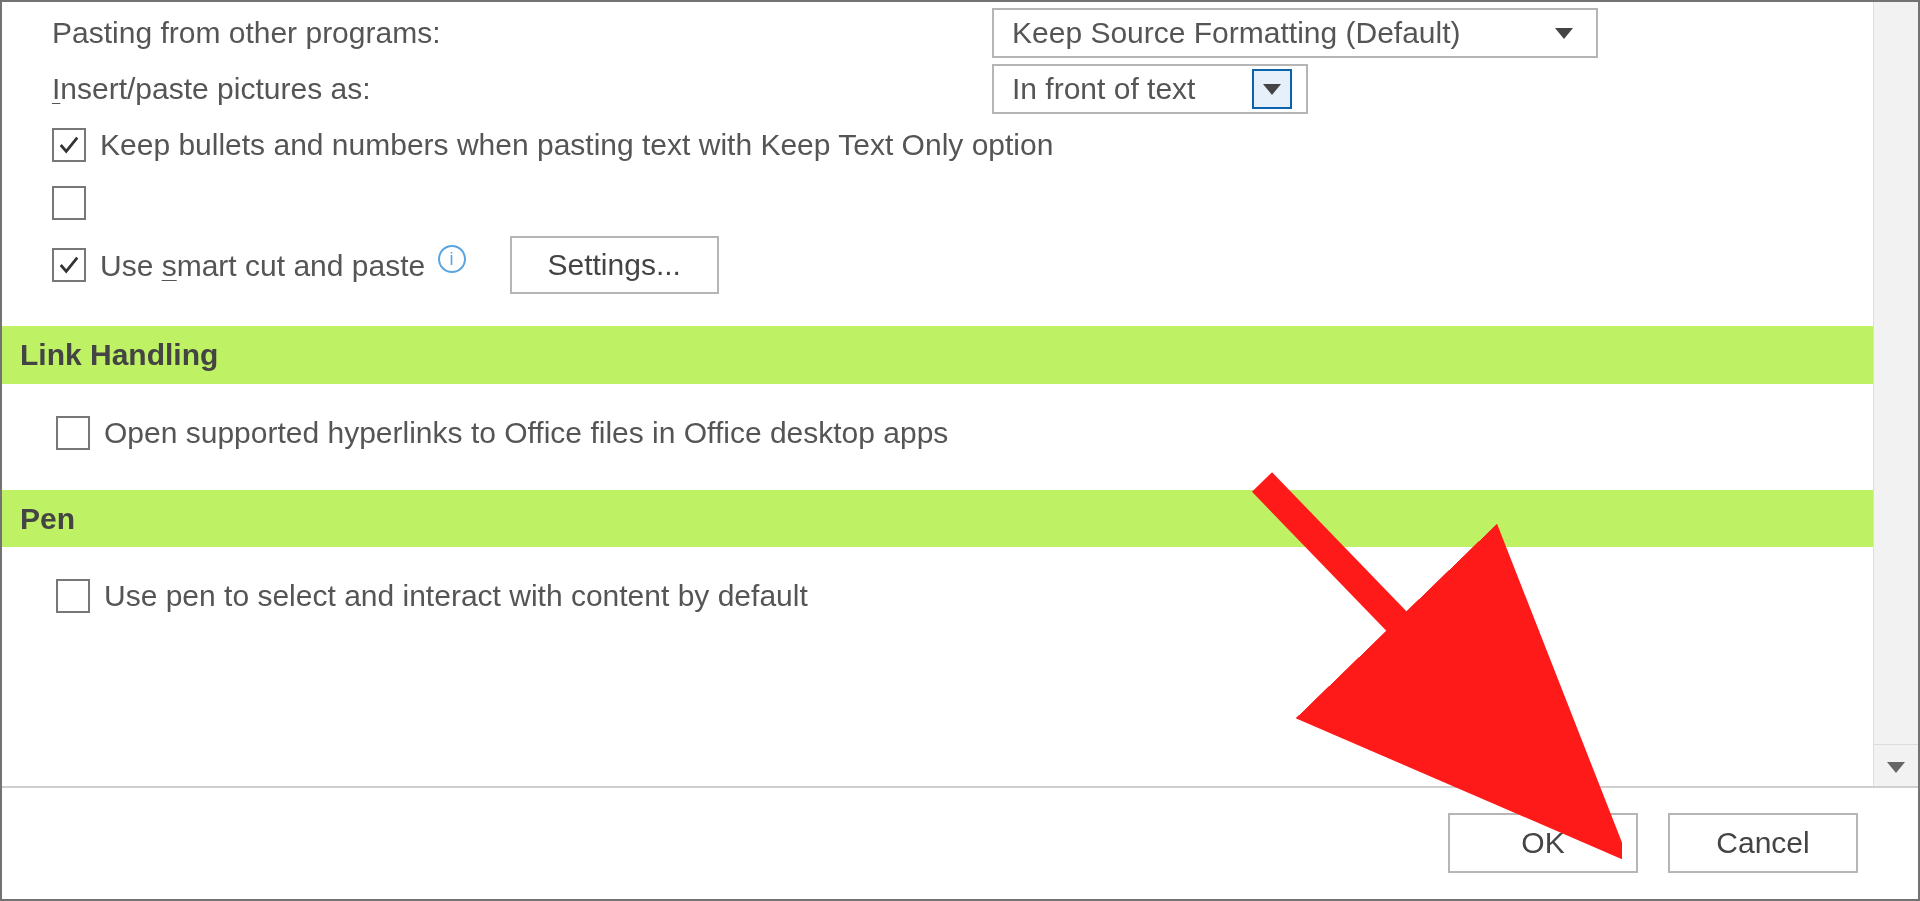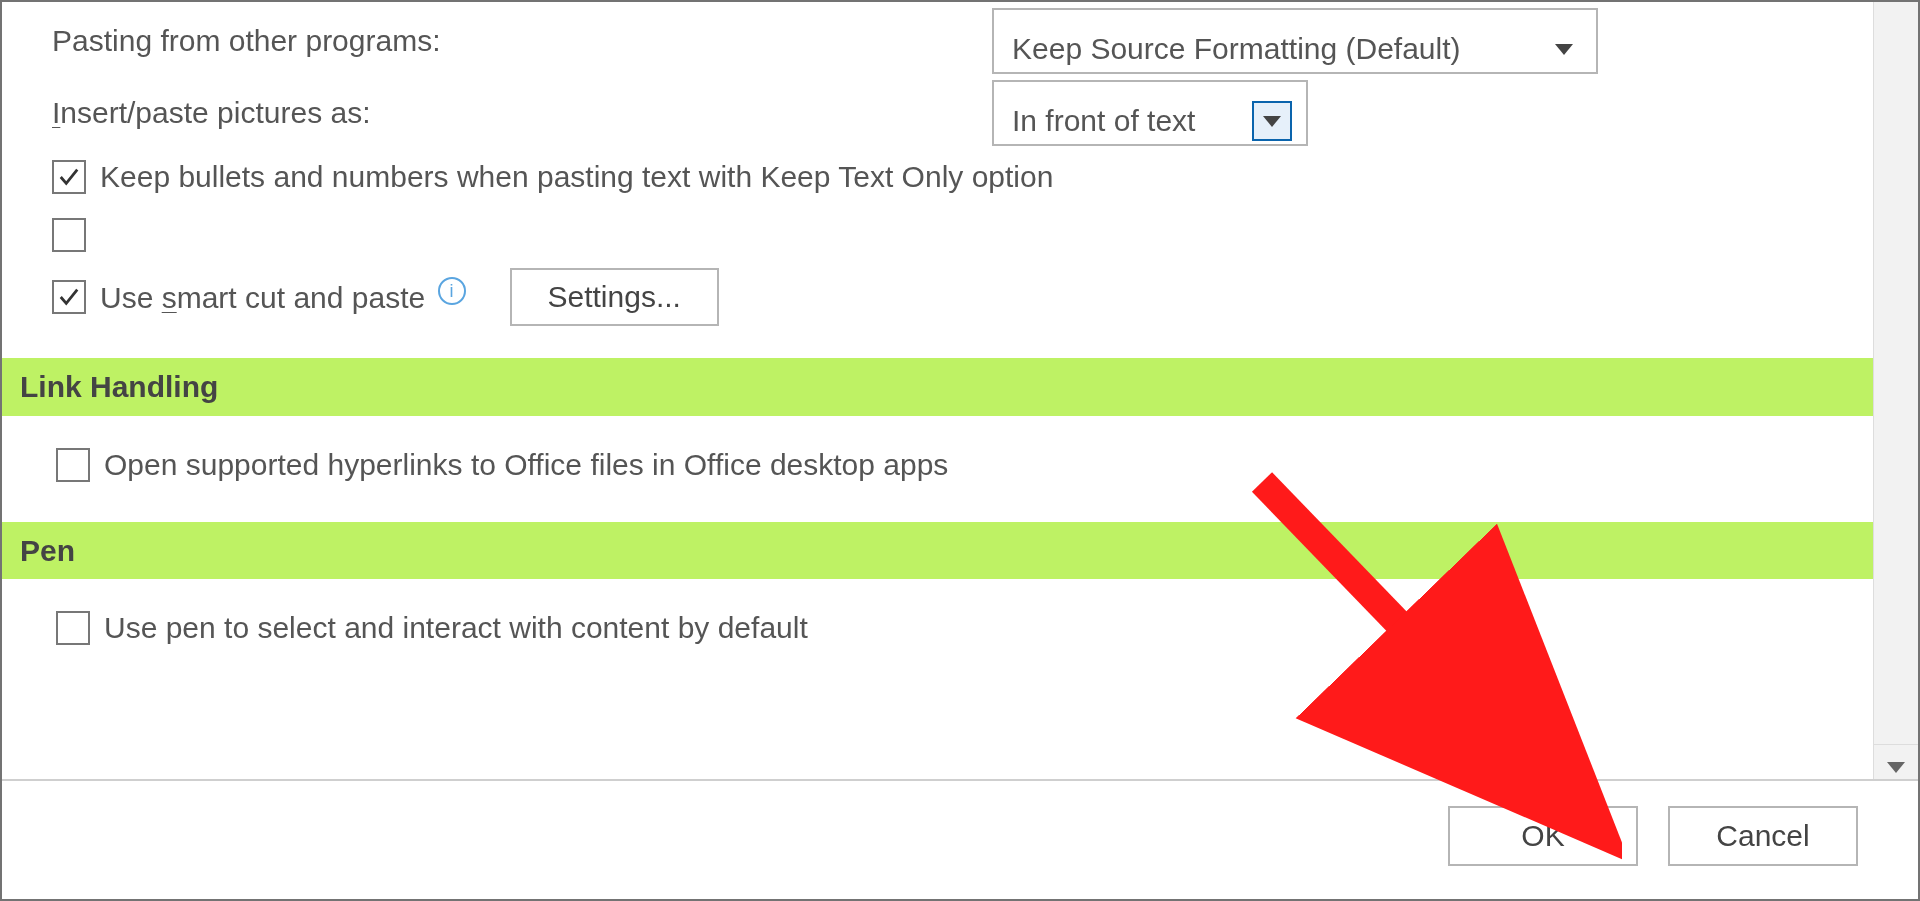--- a/index.html
+++ b/index.html
@@ -80,21 +80,21 @@
   }
 
   
   .dropdown {
     display: inline-flex;
     align-items: center;
     justify-content: space-between;
     border: 2px solid #b5b5b5;
     background: #ffffff;
     height: 46px;
-    padding: 16px 14px 0 18px;
+    padding: 0 14px 0 18px;
     color: #555555;
   }
   .dropdown.focused .caret-box {
     border: 2px solid #0a64ad;
     background: #e6f0fa;
   }
   .caret-box {
     width: 36px;
     height: 36px;
     display: inline-flex;
@@ -179,21 +179,21 @@
   .scroll-btn.down { bottom: 0; border-top: 1px solid #dddddd; }
   .scroll-btn .caret-down {
     border-top-color: #666666;
   }
 
   
   .footer {
     position: absolute;
     left: 0;
     right: 0;
-    bottom: 8px;
+    bottom: 1px;
     height: 110px;
     border-top: 2px solid #cfcfcf;
     display: flex;
     align-items: center;
     justify-content: flex-end;
     padding-right: 60px;
     gap: 30px;
     background: #ffffff;
   }
   .footer .btn {

